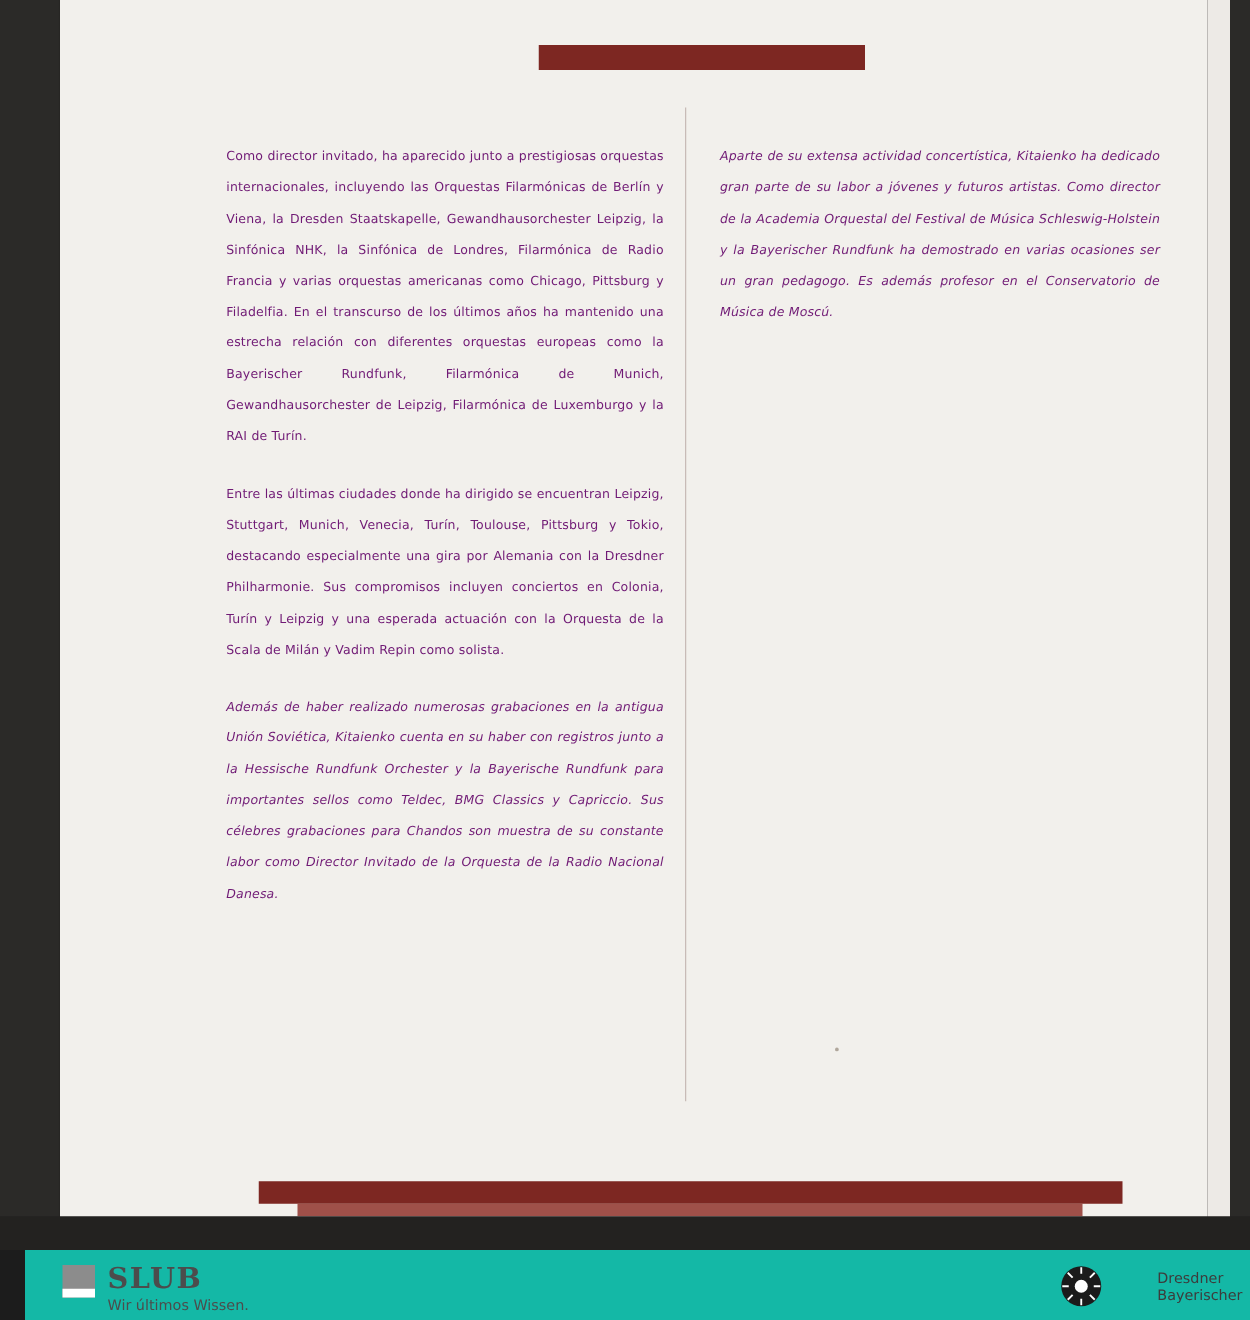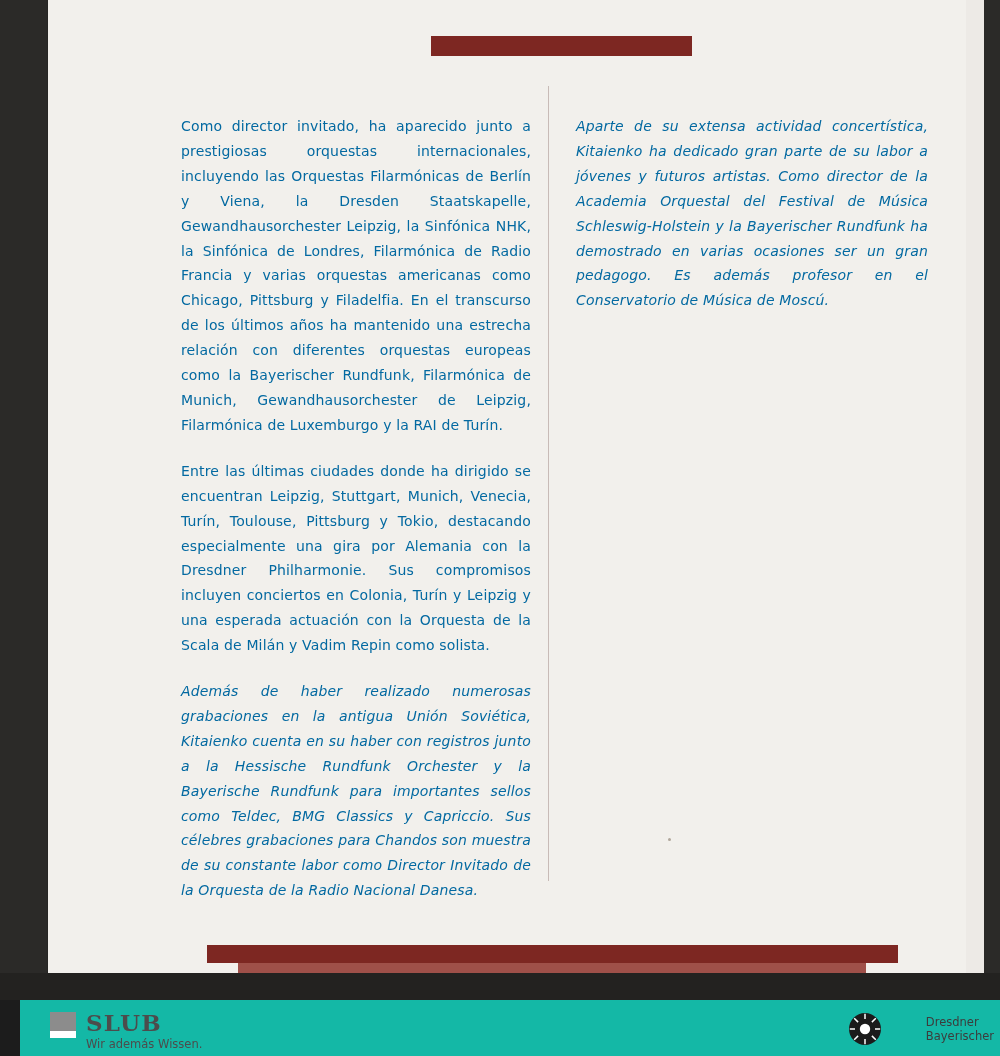--- a/index.html
+++ b/index.html
@@ -83,23 +83,23 @@
     top: 973px;
     width: 1000px;
     height: 27px;
     background: #232220;
   }
 
   
   .col {
     position: absolute;
     top: 114px;
-    color: #0369a1;
-    font-family: "DejaVu Sans", sans-serif;
-    font-size: 14px;
+    color: #701a75;
+    font-family: "DejaVu Sans", sans-serif;
+    font-size: 10px;
     line-height: 24.9px;
     text-align: justify;
     letter-spacing: .15px;
   }
   .col-left {
     left: 133px;
     width: 350px;
   }
   .col-right {
     left: 528px;
@@ -233,21 +233,21 @@
 
   <div class="bottom-dark"></div>
 </div>
 
 <div class="footer">
 
   <div class="slub">
     <div class="slub-mark"></div>
     <div class="slub-text">
       <div class="slub-title">SLUB</div>
-      <div class="slub-sub">Wir además Wissen.</div>
+      <div class="slub-sub">Wir últimos Wissen.</div>
     </div>
   </div>
 
   <div class="dp">
     <svg class="dp-logo" viewBox="0 0 34 34">
       <circle cx="17" cy="17" r="16" fill="#1b1b1b"></circle>
       <circle cx="17" cy="17" r="5.2" fill="#ffffff"></circle>
       <g stroke="#ffffff" stroke-width="1.5">
         <line x1="17" y1="1.8" x2="17" y2="7"></line>
         <line x1="17" y1="27" x2="17" y2="32.2"></line>

